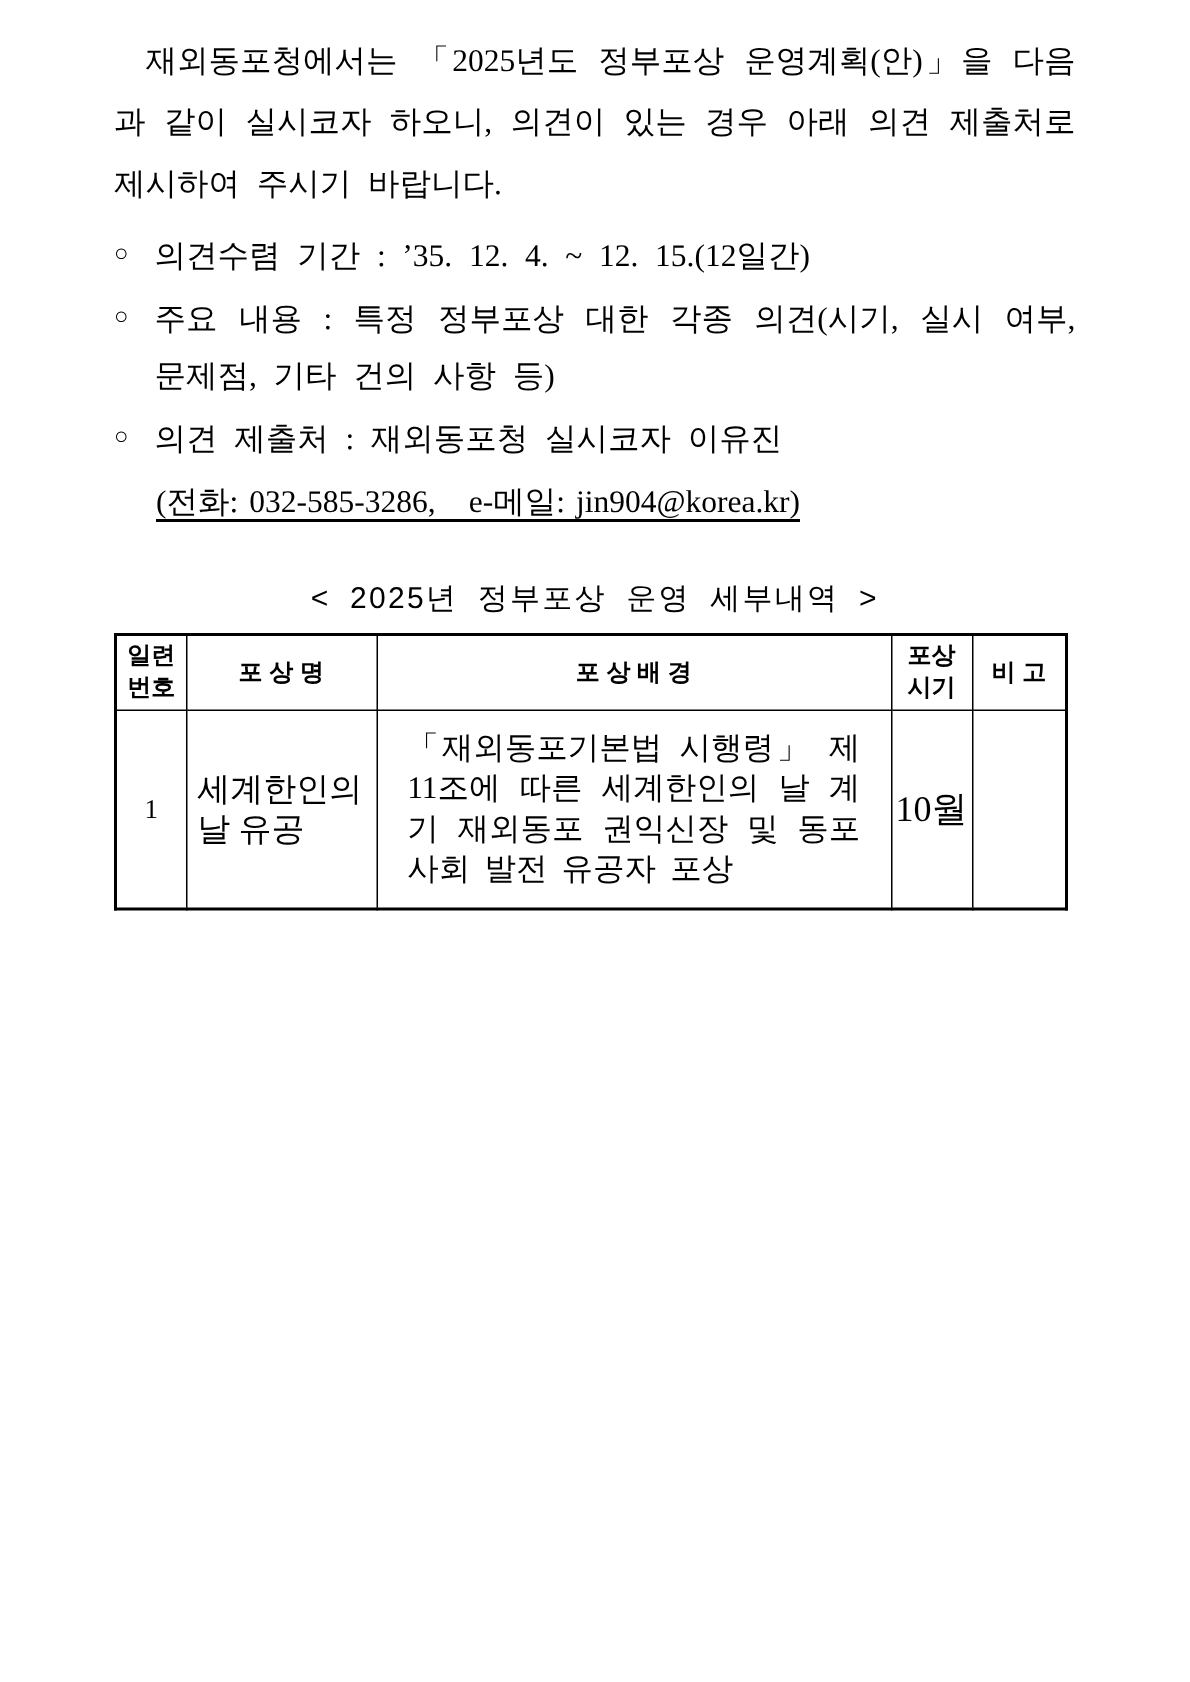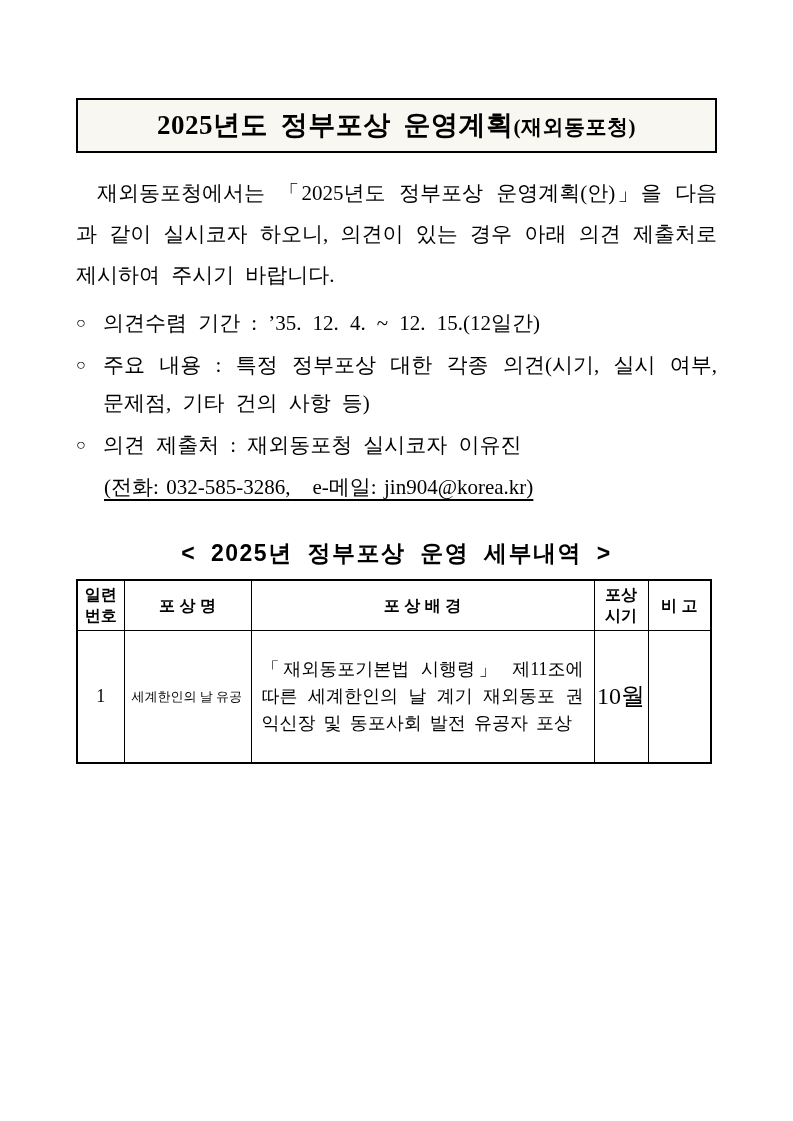--- a/index.html
+++ b/index.html
@@ -68,22 +68,22 @@
     text-decoration-thickness: 1.5px;
     white-space: pre-wrap;
     word-spacing: 0.1em;
   }
 
   
   .tbl-heading {
     margin-top: 32px;
     text-align: center;
     font-family: "Liberation Sans", "DejaVu Sans", sans-serif;
-    font-weight: bold;
-    font-size: 23px;
+    font-weight: normal;
+    font-size: 20px;
     letter-spacing: 1.5px;
     word-spacing: 0.3em;
   }
   table.awards {
     margin-top: 10px;
     width: 634px;
     border-collapse: collapse;
     table-layout: fixed;
     border: 2.5px solid #000;
   }
@@ -95,34 +95,31 @@
   table.awards tbody tr { height: 133px; }
   table.awards th {
     font-family: "Liberation Sans", "DejaVu Sans", sans-serif;
     font-weight: bold;
     font-size: 16px;
     line-height: 21px;
     text-align: center;
     white-space: pre-line;
   }
   td.c-no { text-align: center; font-size: 18px; }
-  td.c-name { padding: 0 7px; font-size: 13px; line-height: 27px; text-align: left; }
-  td.c-bg { padding: 0 10px; font-size: 18px; line-height: 27px; text-align: justify; word-spacing: 0.2em; }
+  td.c-name { padding: 0 7px; font-size: 22px; line-height: 27px; text-align: left; }
+  td.c-bg { padding: 0 20px; font-size: 21px; line-height: 27px; text-align: justify; word-spacing: 0.2em; }
   td.c-time { text-align: center; font-size: 24px; }
   td.c-note { text-align: center; font-size: 18px; }
 </style>
 </head>
 <body>
 
 <div class="page">
   <div class="content">
 
-    <div class="title-box" style="background: rgb(248, 247, 241);">
-      <span class="title-main">2025년도 정부포상 운영계획</span><span class="title-suffix">(재외동포청)</span>
-    </div>
 
     <p class="intro">재외동포청에서는 「2025년도 정부포상 운영계획(안)」을 다음과 같이 실시코자 하오니, 의견이 있는 경우 아래 의견 제출처로 제시하여 주시기 바랍니다.</p>
 
     <div class="bullet-list">
       <div class="bullet">
         <span class="marker">○</span>
         <span class="btext">의견수렴 기간 : ’35. 12. 4. ~ 12. 15.(12일간)</span>
       </div>
       <div class="bullet">
         <span class="marker">○</span>

